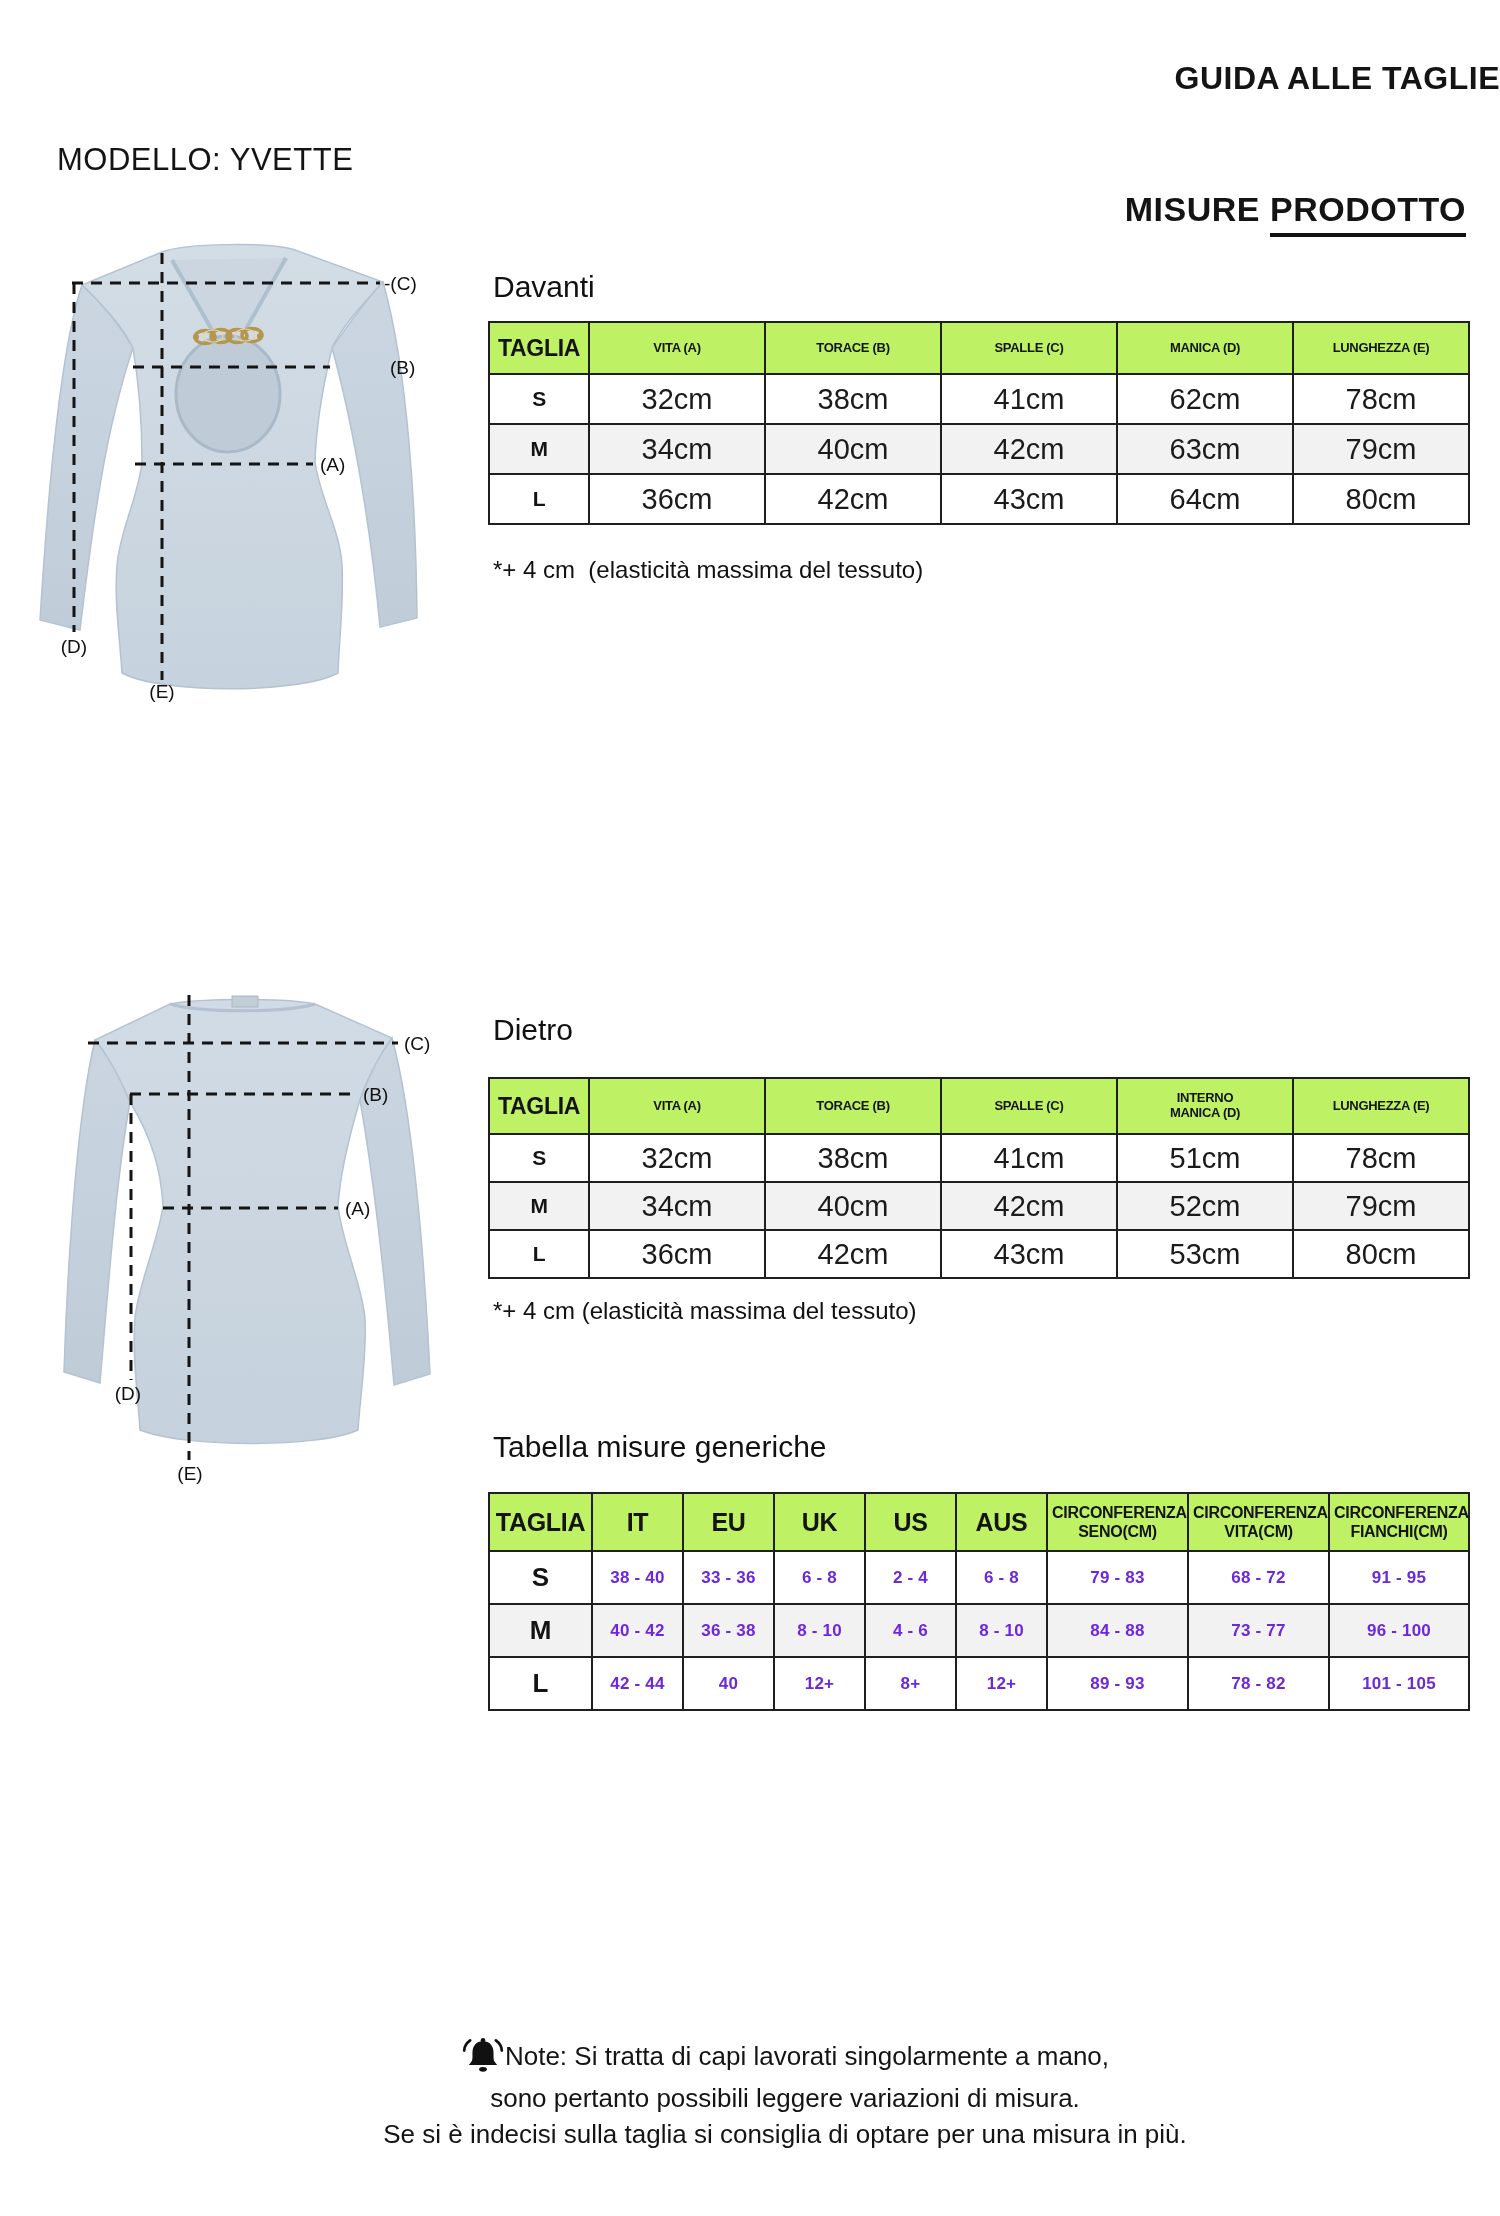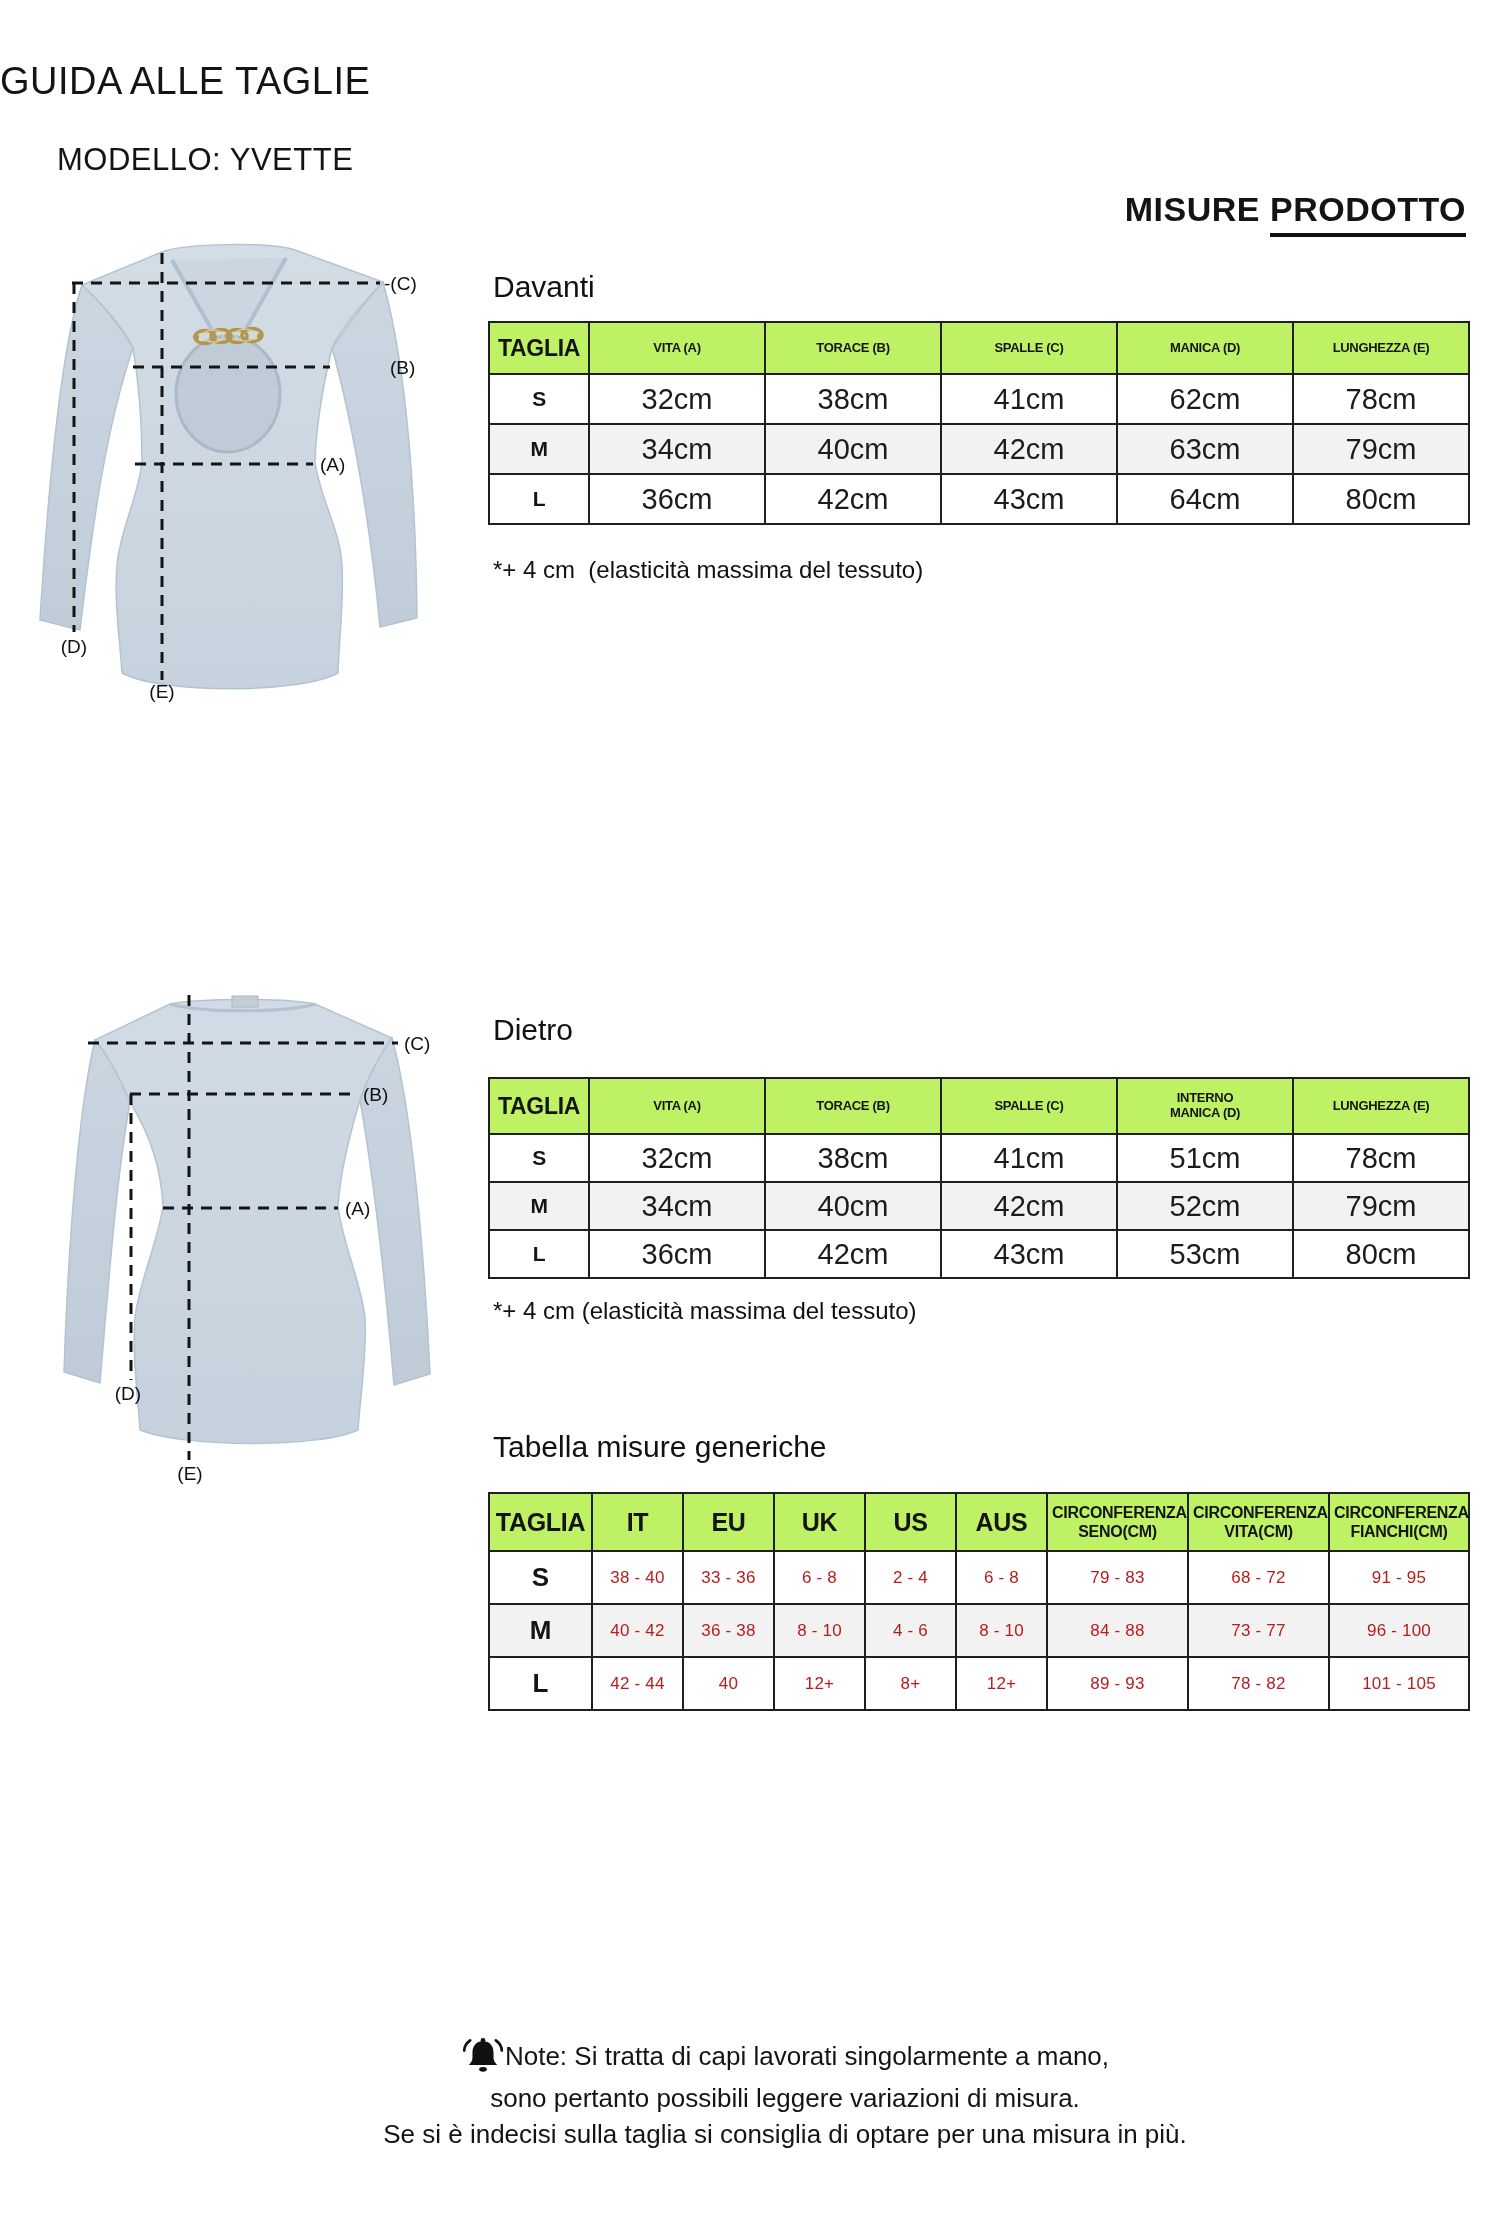--- a/index.html
+++ b/index.html
@@ -2,21 +2,21 @@
 <html><head>
 <meta charset="utf-8">
 <style>
   html,body{margin:0;padding:0;background:#ffffff;}
   #page{
     position:relative;width:1500px;height:2216px;background:#ffffff;
     font-family:"Liberation Sans", sans-serif;color:#141414;overflow:hidden;
   }
   .abs{position:absolute;}
   
-  #main-title{left:0;right:0;top:60px;text-align:left;font-size:38px;font-weight:400;letter-spacing:.5px;}
+  #main-title{left:0;right:0;top:60px;text-align:right;font-size:32px;font-weight:700;letter-spacing:.5px;}
   #model-title{left:57px;top:142px;font-size:31px;font-weight:400;letter-spacing:.5px;}
   #measures-title{right:34px;top:190px;font-size:34px;font-weight:700;letter-spacing:.5px;}
   #measures-title .u{border-bottom:4px solid #111;padding-bottom:5px;}
   .section-heading{font-size:30px;font-weight:400;color:#111;}
   .note{font-size:24px;color:#111;white-space:pre-wrap;}
   
   table.t{border-collapse:collapse;table-layout:fixed;background:#fff;}
   table.t th,table.t td{border:2px solid #1f1f1f;text-align:center;vertical-align:middle;padding:0 4px;overflow:hidden;}
   table.t thead tr{background:#bef264;}
   table.t tbody tr:nth-child(2){background:#f2f2f2;}
@@ -26,21 +26,21 @@
   .t1 th,.t2 th{font-size:13px;font-weight:700;letter-spacing:-.3px;white-space:pre-line;line-height:1.15;}
   .t1 thead th:first-child,.t2 thead th:first-child{font-size:23px;}
   .t1 tbody th,.t2 tbody th{font-size:21px;}
   .t1 td,.t2 td{font-size:29px;font-weight:400;color:#1b1b1b;}
   table.t3{width:980px;}
   .t3 thead tr{height:58px;} .t3 tbody tr{height:53px;}
   .t3 thead th{font-weight:700;}
   .t3 thead th.big{font-size:25px;letter-spacing:-.3px;}
   .t3 thead th.small{font-size:16px;line-height:1.2;letter-spacing:-.3px;}
   .t3 tbody th{font-size:26px;font-weight:700;}
-  .t3 td{font-size:17px;font-weight:400;color:#b91c1c;letter-spacing:.2px;}
+  .t3 td{font-size:17px;font-weight:700;color:#6d28d9;letter-spacing:.2px;}
   
   #footer-note{top:2032px;left:70px;right:0;text-align:center;font-size:26px;color:#141414;}
   #footer-note .row1{display:flex;justify-content:center;align-items:center;height:48px;}
   #footer-note .fline{display:block;line-height:36px;}
   
   svg text.lab{font-family:"Liberation Sans", sans-serif;font-size:19px;fill:#111;}
 </style>
 </head>
 <body>
 

